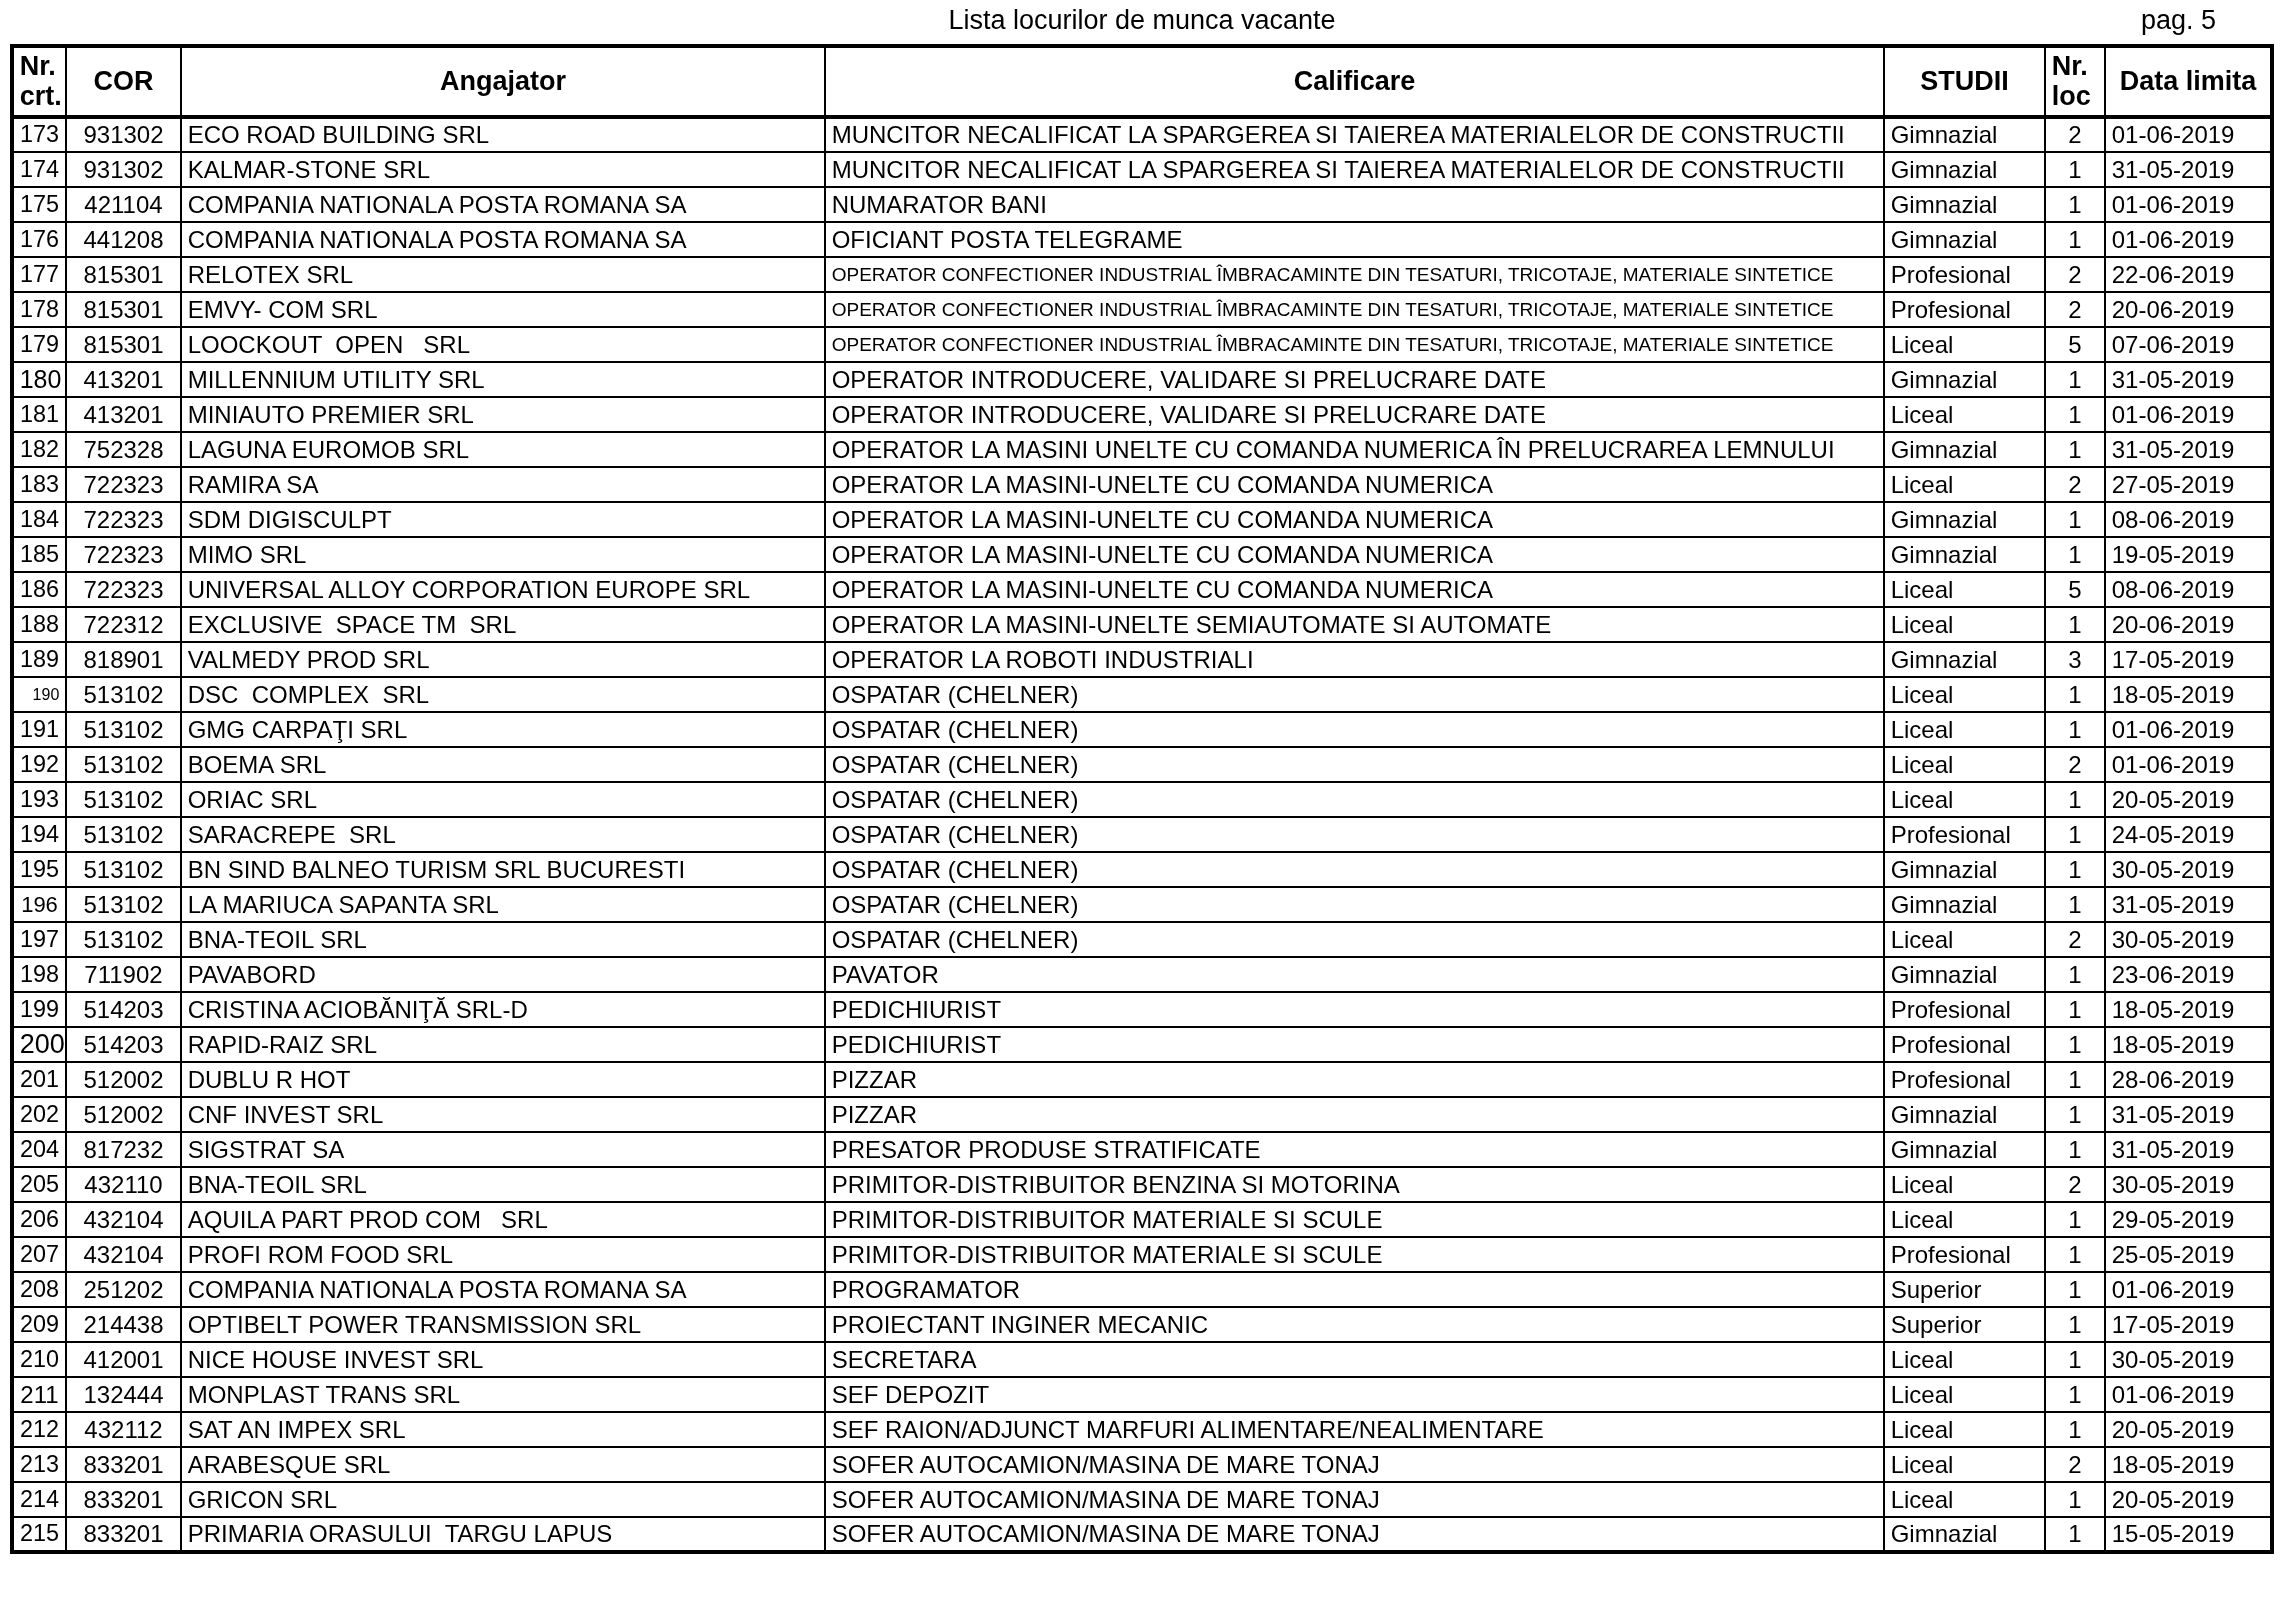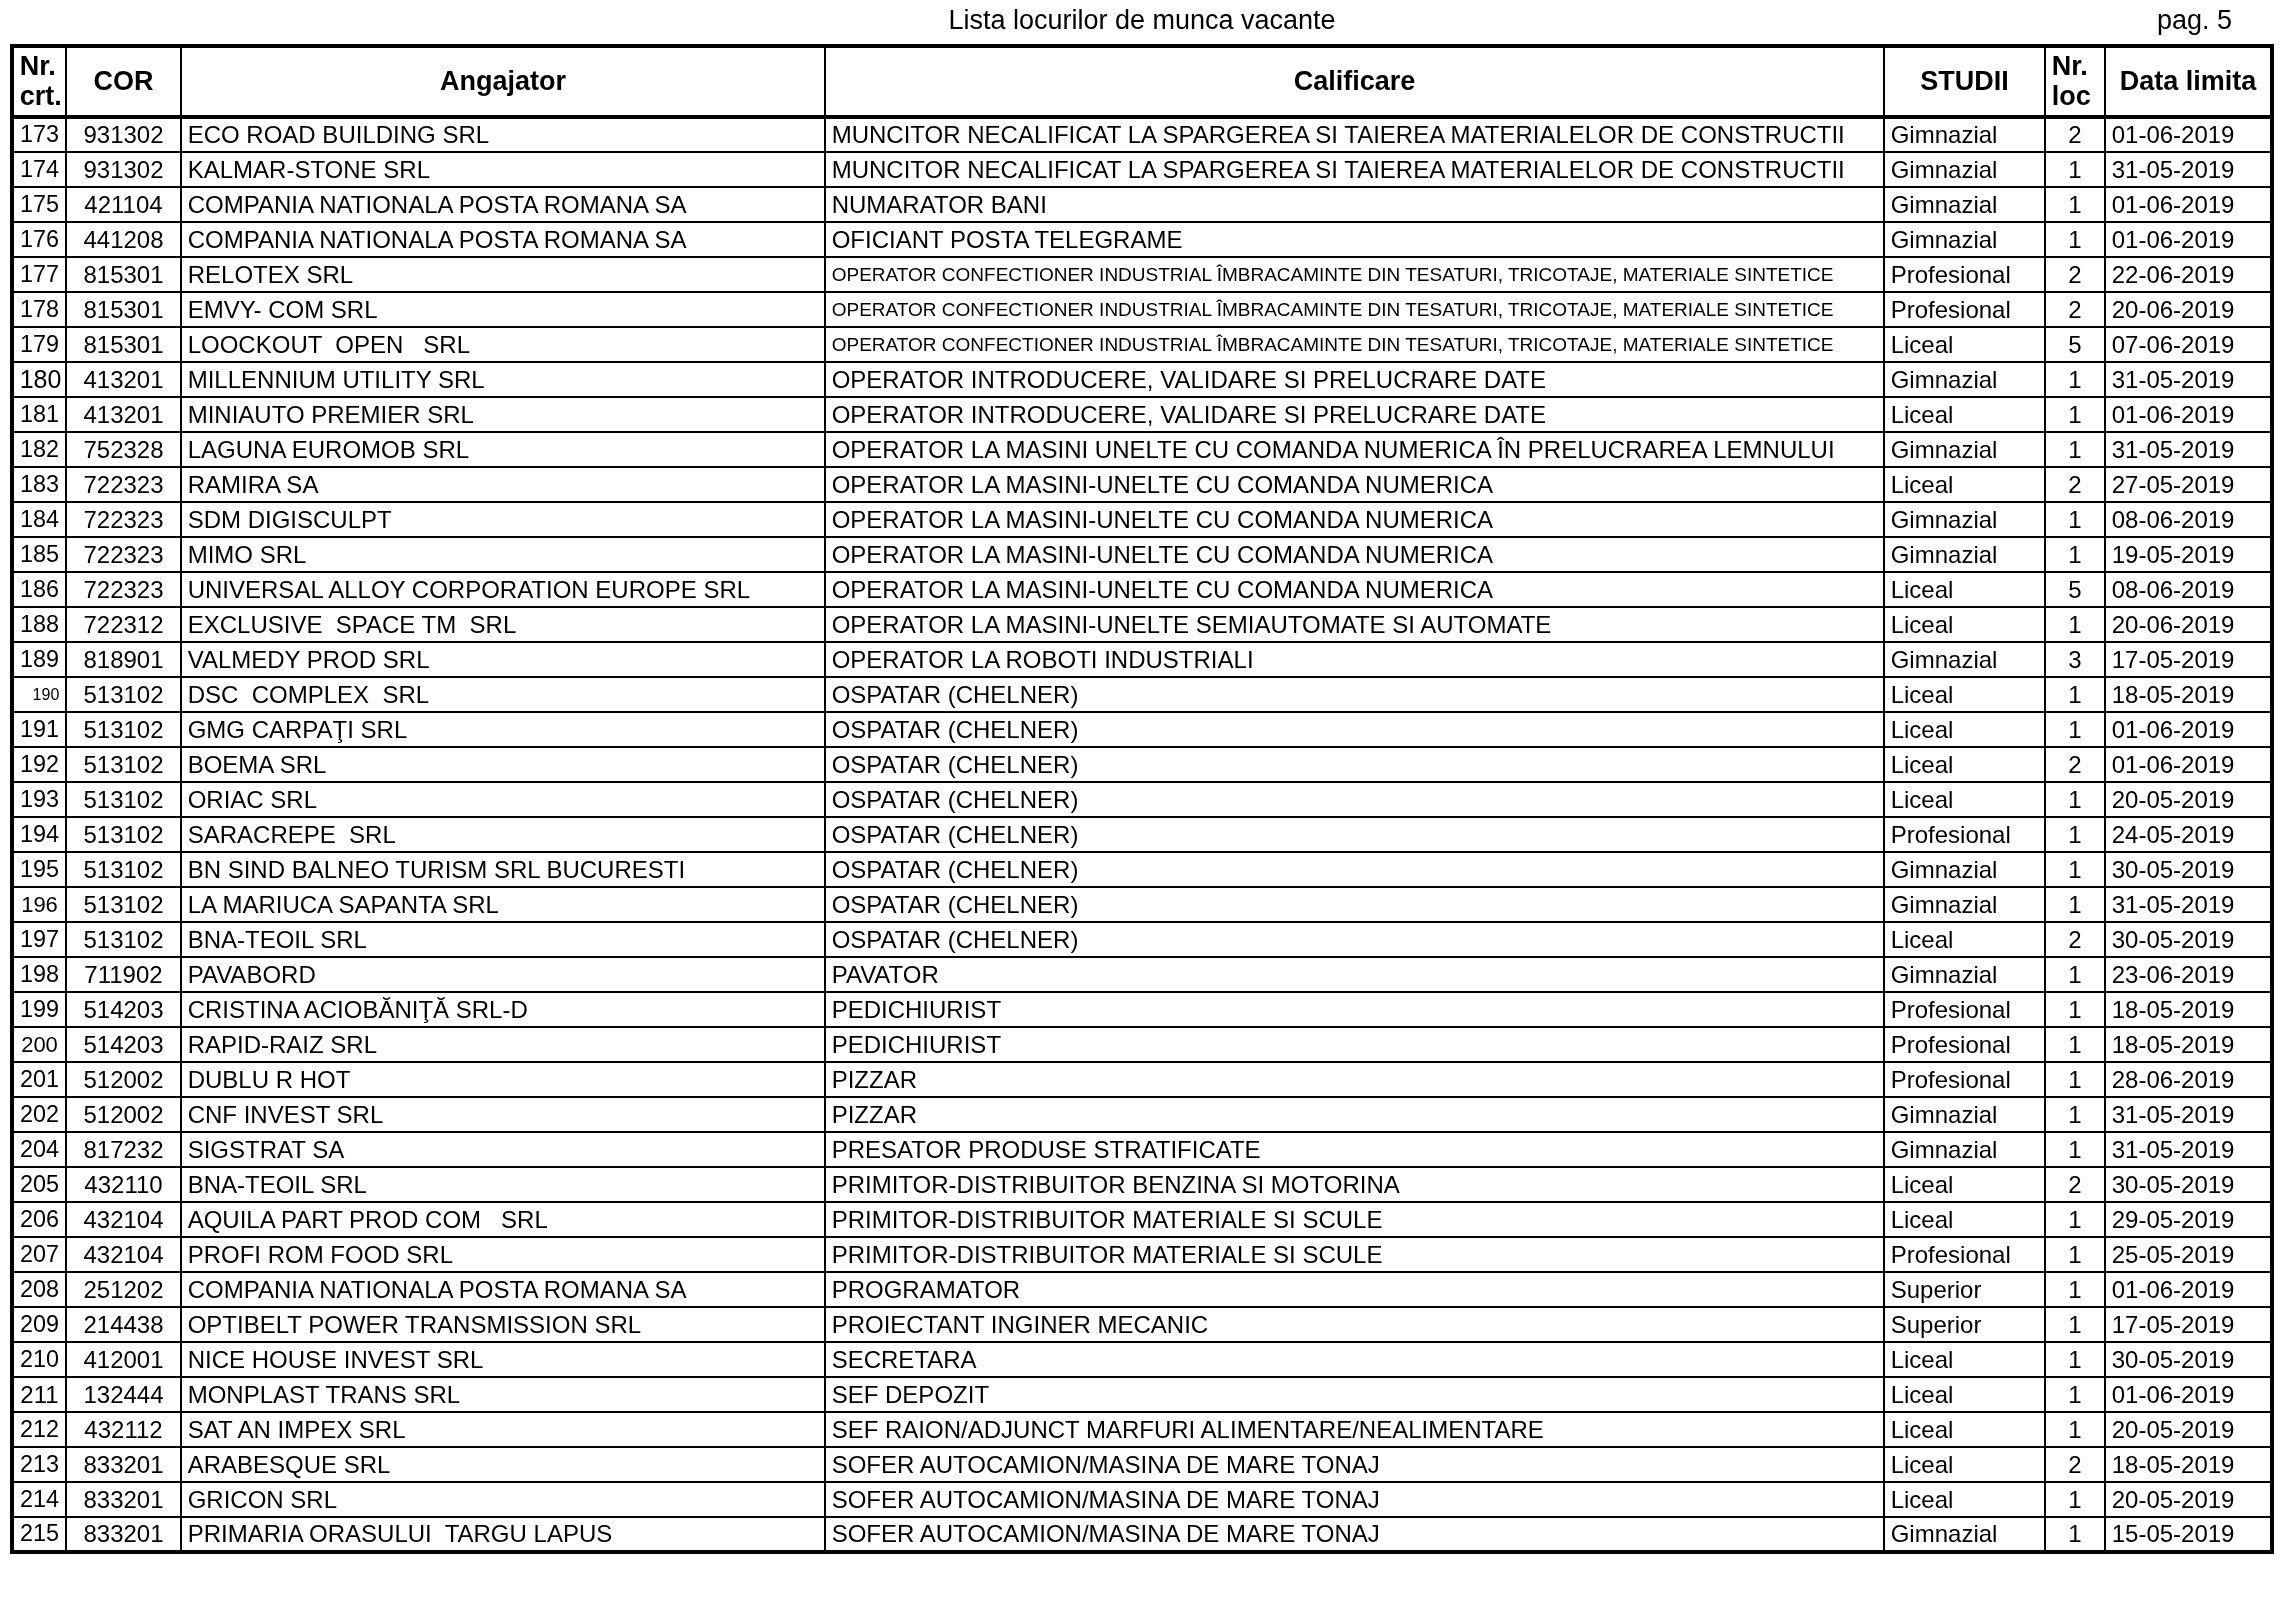--- a/index.html
+++ b/index.html
@@ -25,21 +25,21 @@
   .doc-title {
     position: absolute;
     left: 0;
     width: 100%;
     text-align: center;
     font-size: 27px;
     line-height: 1.2;
   }
   .page-num {
     position: absolute;
-    right: 52px;
+    right: 68px;
     top: 0;
     font-size: 27px;
     line-height: 1.2;
   }
   table.vacancies {
     position: absolute;
     left: 10px;
     top: 44px;
     width: 2261px;
     border-collapse: collapse;
@@ -336,21 +336,21 @@
       <tr>
         <td class="ac" style="font-size: 23.4px;">199</td>
         <td class="ac">514203</td>
         <td class="al">CRISTINA ACIOBĂNIŢĂ SRL-D</td>
         <td class="al">PEDICHIURIST</td>
         <td class="al">Profesional</td>
         <td class="ac">1</td>
         <td class="al">18-05-2019</td>
       </tr>
       <tr>
-        <td class="ac" style="font-size: 22px;">200</td>
+        <td class="ac" style="font-size: 27px;">200</td>
         <td class="ac">514203</td>
         <td class="al">RAPID-RAIZ SRL</td>
         <td class="al">PEDICHIURIST</td>
         <td class="al">Profesional</td>
         <td class="ac">1</td>
         <td class="al">18-05-2019</td>
       </tr>
       <tr>
         <td class="ac" style="font-size: 23.4px;">201</td>
         <td class="ac">512002</td>

